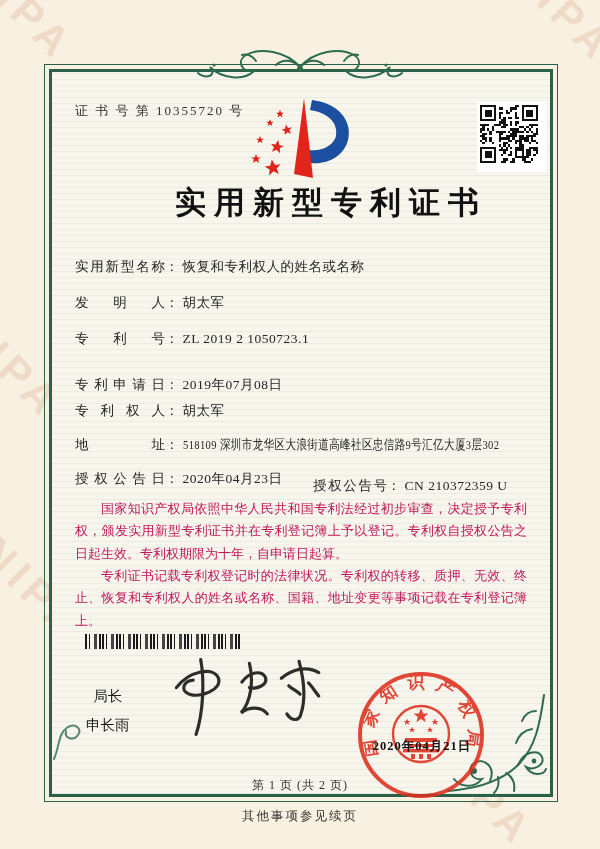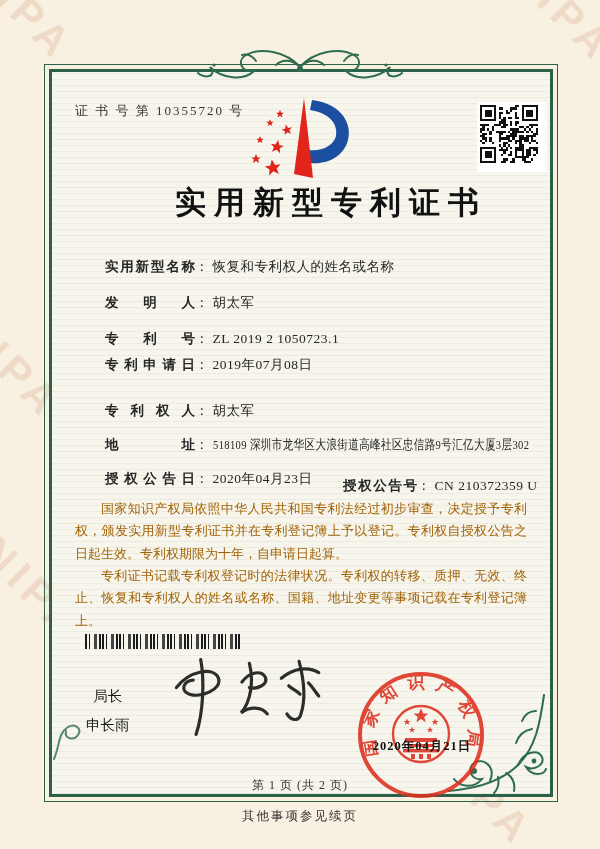--- a/index.html
+++ b/index.html
@@ -34,31 +34,31 @@
 
   .logo{position:absolute;left:246px;top:96px;width:112px;height:86px;}
   .qr{position:absolute;left:477px;top:102px;width:64px;height:64px;background:#fff;padding:3px;}
   .qr svg{display:block;width:58px;height:58px;}
 
   .title{position:absolute;left:0;top:182px;width:100%;text-align:center;
          font-size:31px;font-weight:bold;letter-spacing:8px;color:#111;margin-left:31px;}
 
   .row{position:absolute;left:75px;width:460px;font-size:13.5px;white-space:nowrap;}
   .row .lbl{display:inline-block;width:90px;text-align:justify;text-align-last:justify;
-            vertical-align:bottom;font-weight:700;margin-left:30px;}
+            vertical-align:bottom;font-weight:400;}
   .row .colon{display:inline-block;margin-right:4px;}
   .row .val{letter-spacing:.5px;}
-  .r0{top:258px;} .r1{top:294px;} .r2{top:330px;} .r3{top:356px;}
+  .r0{top:258px;} .r1{top:294px;} .r2{top:330px;} .r3{top:376px;}
   .r4{top:402px;} .r5{top:436px;} .r6{top:470px;}
   .pair2{position:absolute;left:238px;top:7px;white-space:nowrap;}
   .pair2 .lbl{width:74px;}
   .compress{display:inline-block;transform:scaleX(0.78);transform-origin:left center;letter-spacing:0;}
 
   .body-text{position:absolute;left:75px;top:498px;width:452px;font-size:13px;
-             line-height:1.72;text-align:justify;color:#a16207;}
+             line-height:1.72;text-align:justify;color:#be185d;}
   .body-text p{margin:0;text-indent:2em;}
 
   .barcode{position:absolute;left:85px;top:634px;width:156px;height:15px;
     background:repeating-linear-gradient(90deg,#1a1a1a 0 2px,transparent 2px 4px,
       #1a1a1a 4px 5px,transparent 5px 9px,#444 9px 12px,transparent 12px 14px,
       #1a1a1a 14px 16px,transparent 16px 17px);}
 
   .signer{position:absolute;left:86px;top:682px;font-family:"Liberation Sans","DejaVu Sans",sans-serif;
           font-weight:normal;font-size:14.5px;color:#1c1c1c;line-height:2.0;text-align:center;}
   .signature{position:absolute;left:152px;top:652px;}

